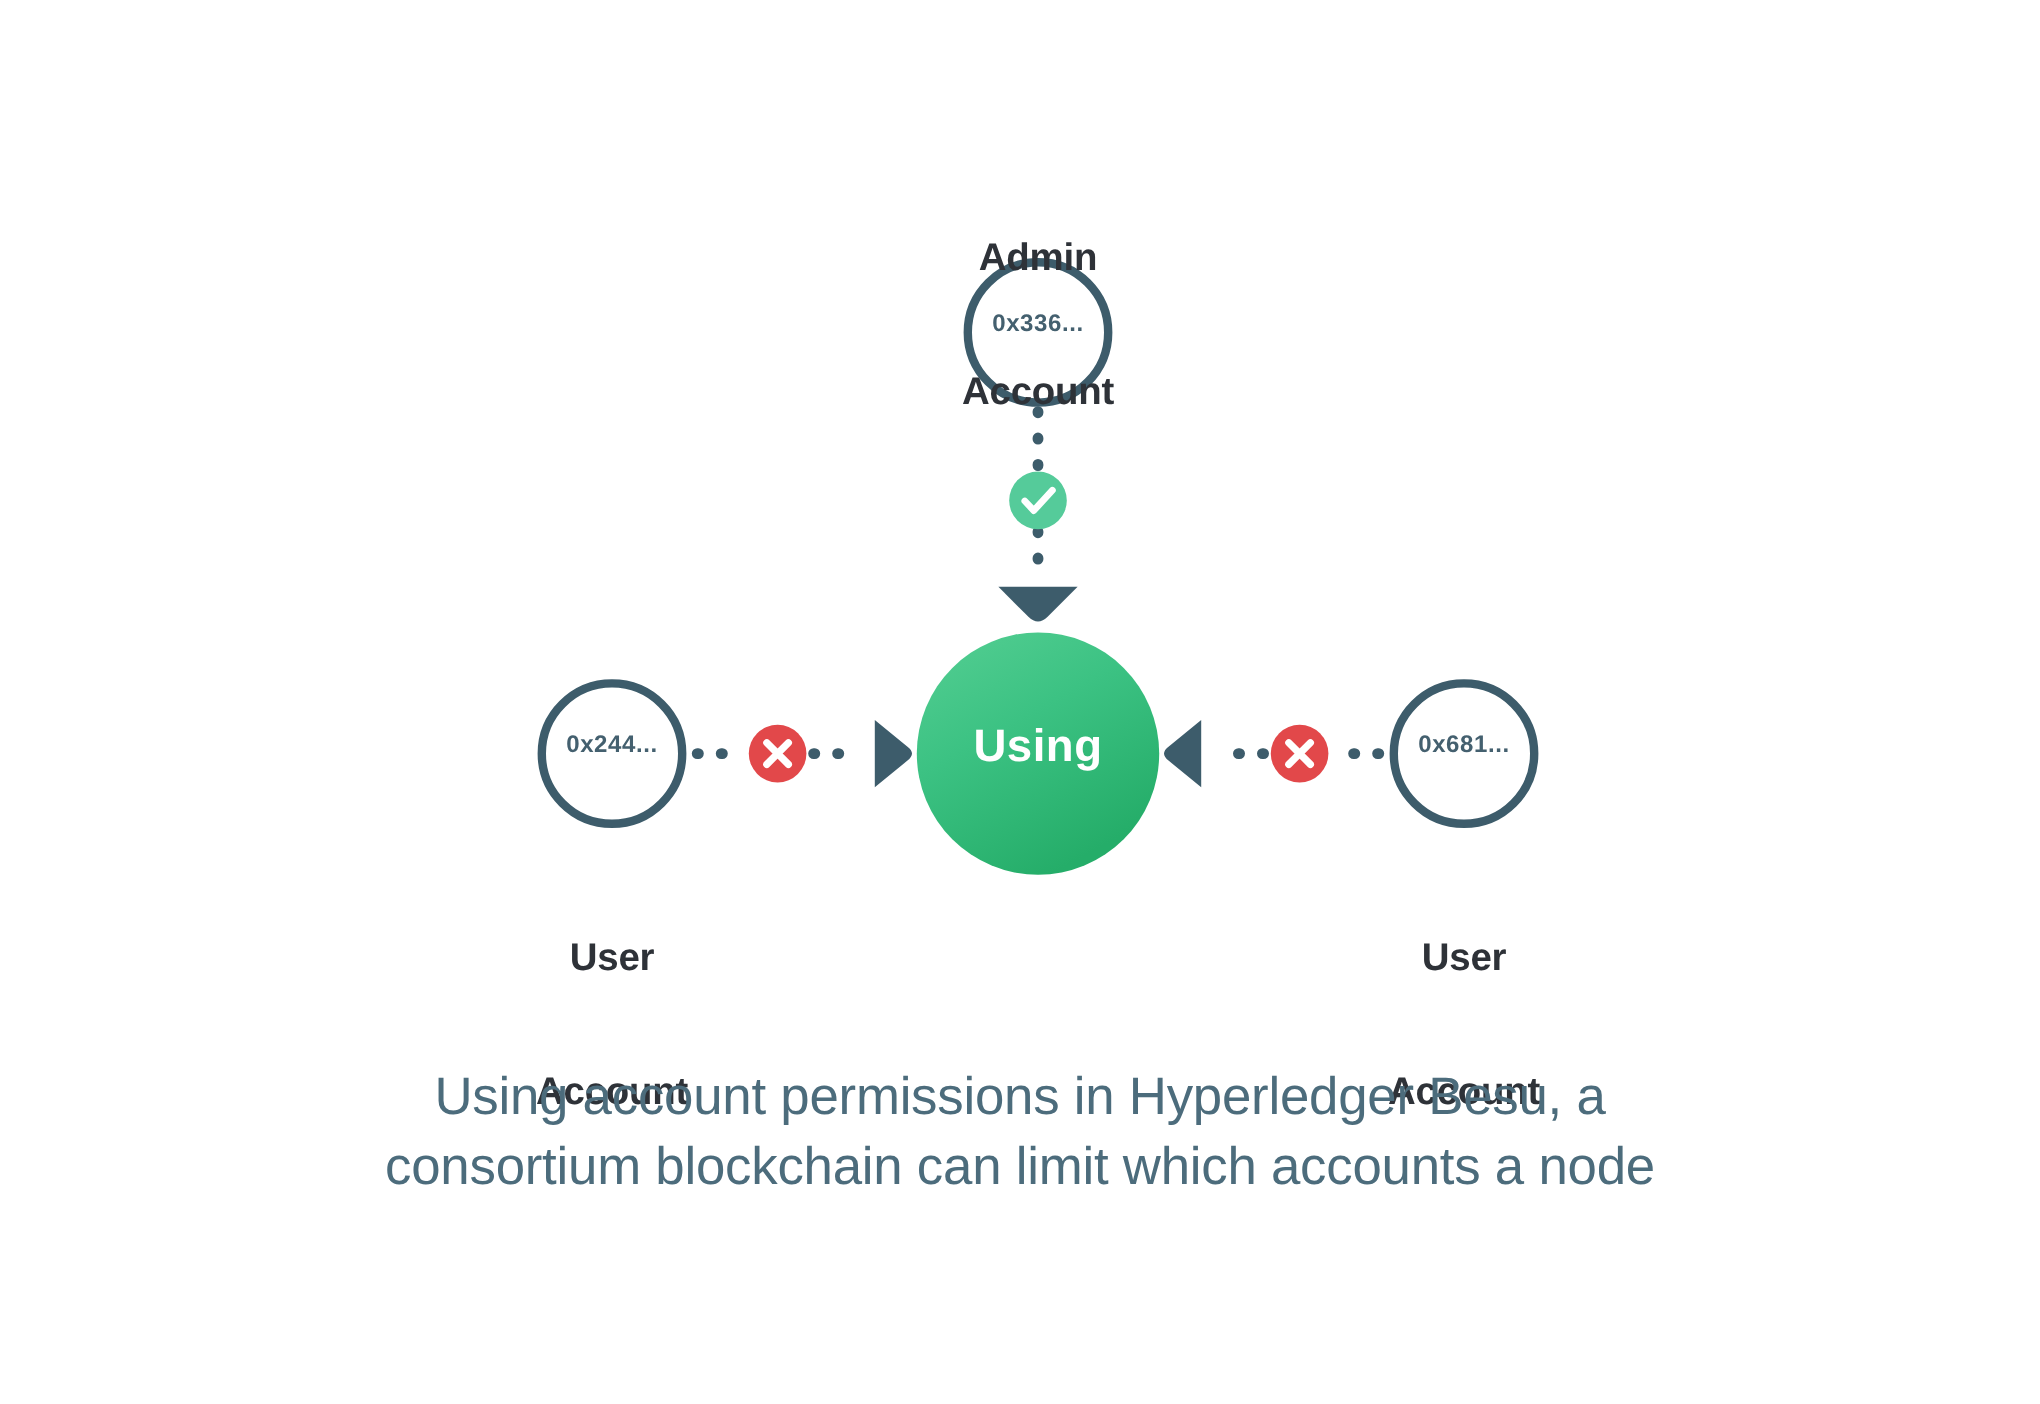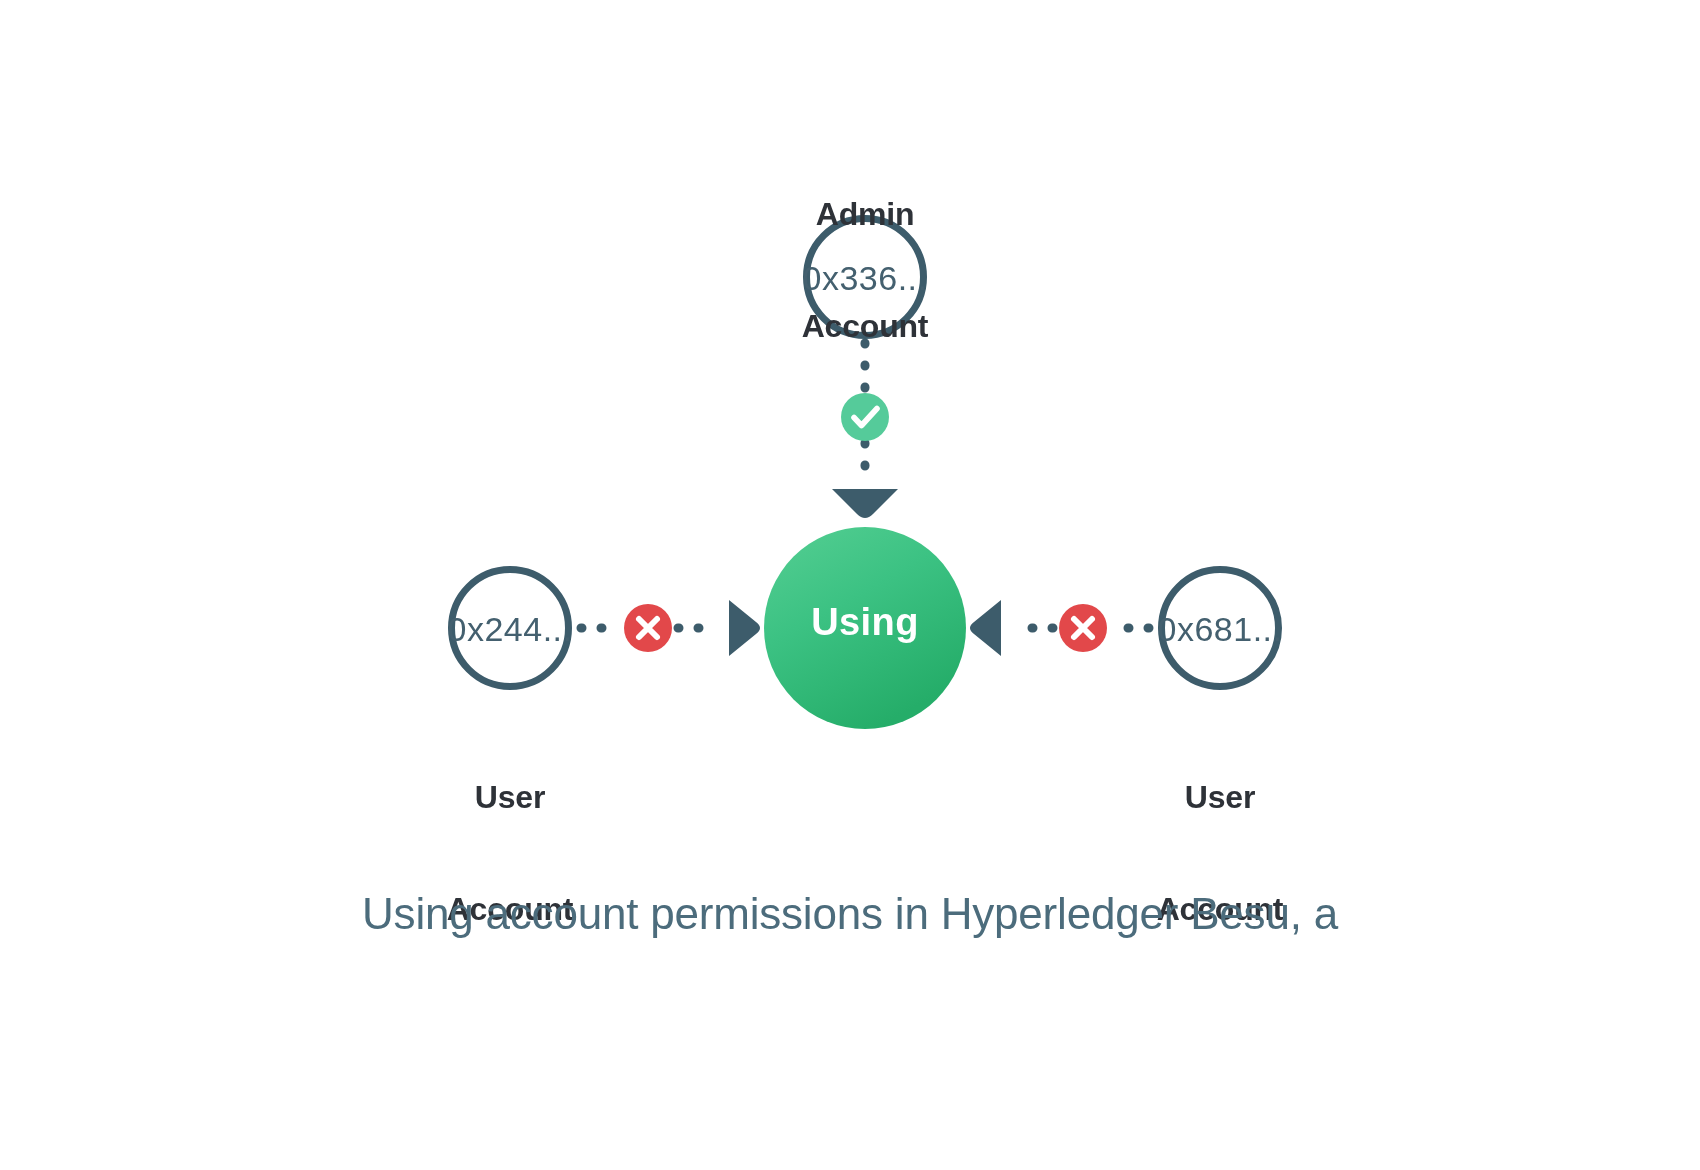--- a/index.html
+++ b/index.html
@@ -66,22 +66,22 @@
     left: 1020px;
     top: 705px;
     width: 400px;
   }
 
   .addr-text {
     position: absolute;
     width: 260px;
     text-align: center;
     color: #44606f;
-    font-size: 34px;
-    font-weight: normal;
+    font-size: 20px;
+    font-weight: bold;
     letter-spacing: 0.5px;
     white-space: nowrap;
   }
   .addr-admin  { left: 735px;  top: 259px; }
   .addr-left   { left: 380px;  top: 610px; text-align: center; }
   .addr-right  { left: 1090px; top: 610px; }
 
   .node-core-text {
     position: absolute;
     left: 715px;
@@ -188,15 +188,16 @@
 
     <div class="node-label-group user-label-right">
       <div>User</div>
       <div>Account</div>
     </div>
 
   </div>
 
   <div id="caption">
     <span class="cap-line">Using account permissions in Hyperledger Besu, a</span>
+    <span class="cap-line">consortium blockchain can limit which accounts a node</span>
   </div>
 
 </div>
 
 </body></html>

